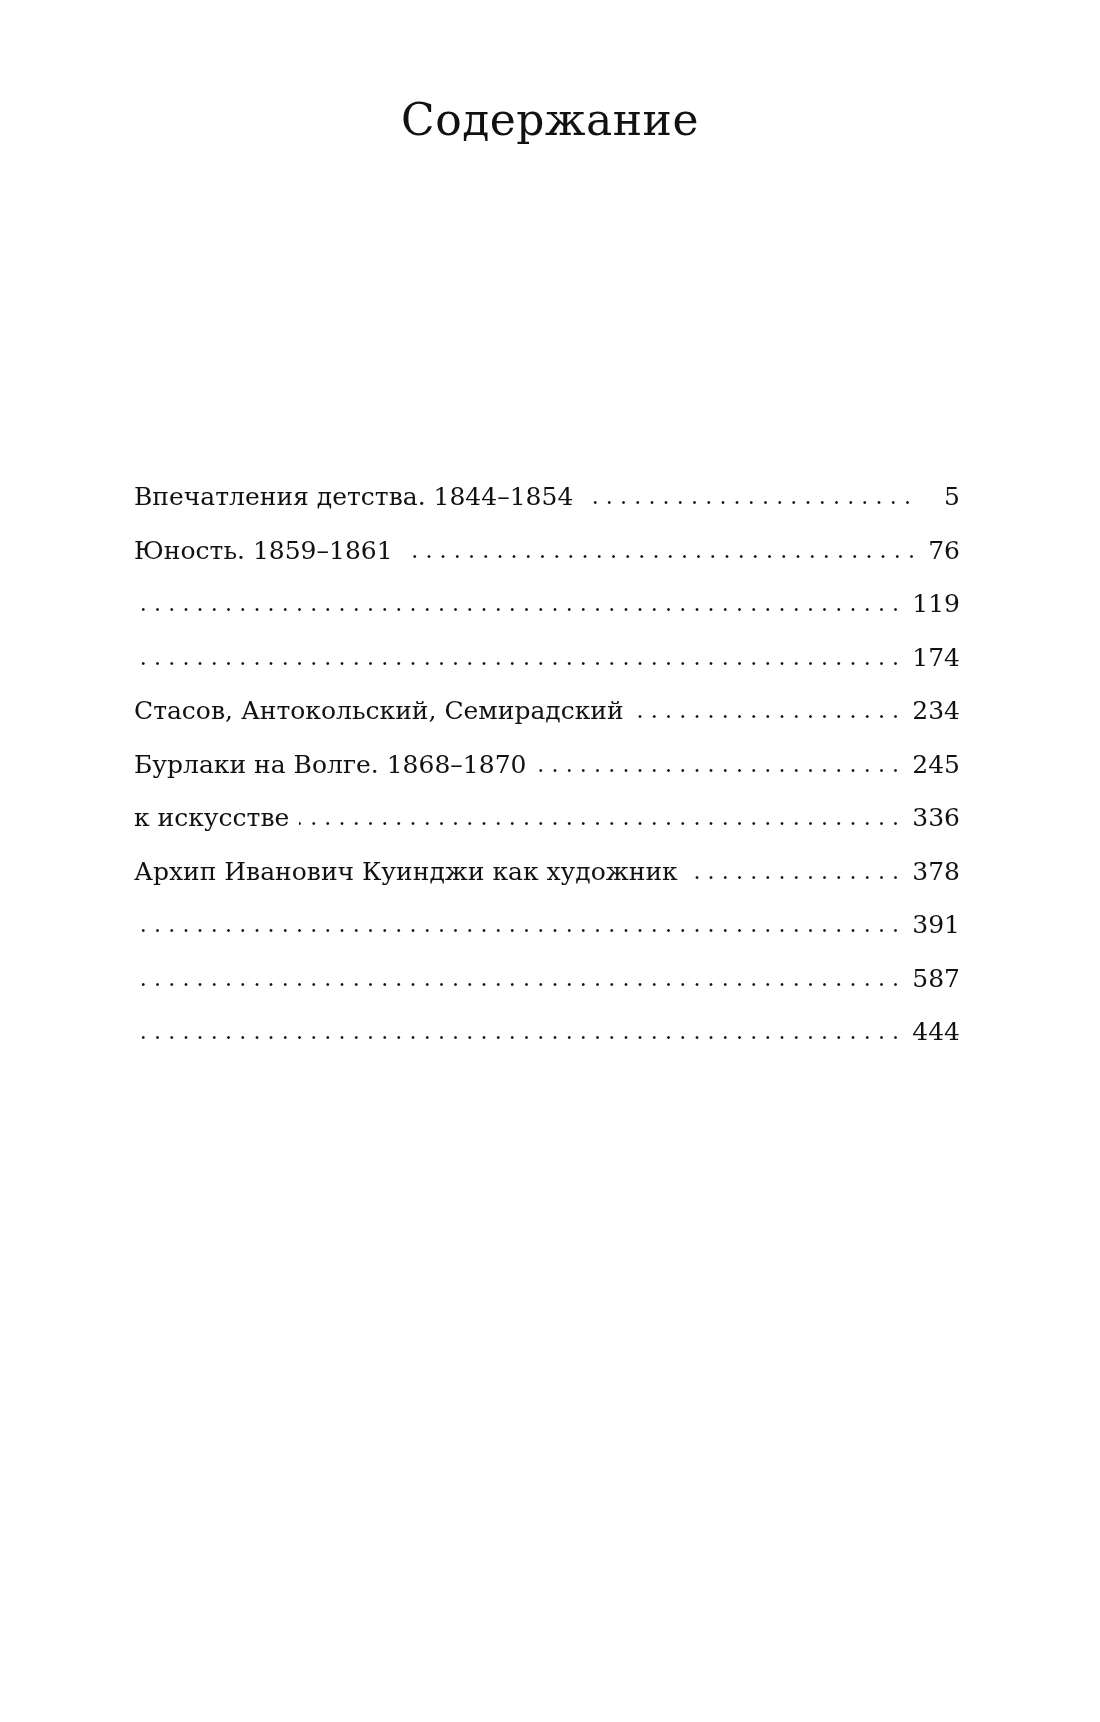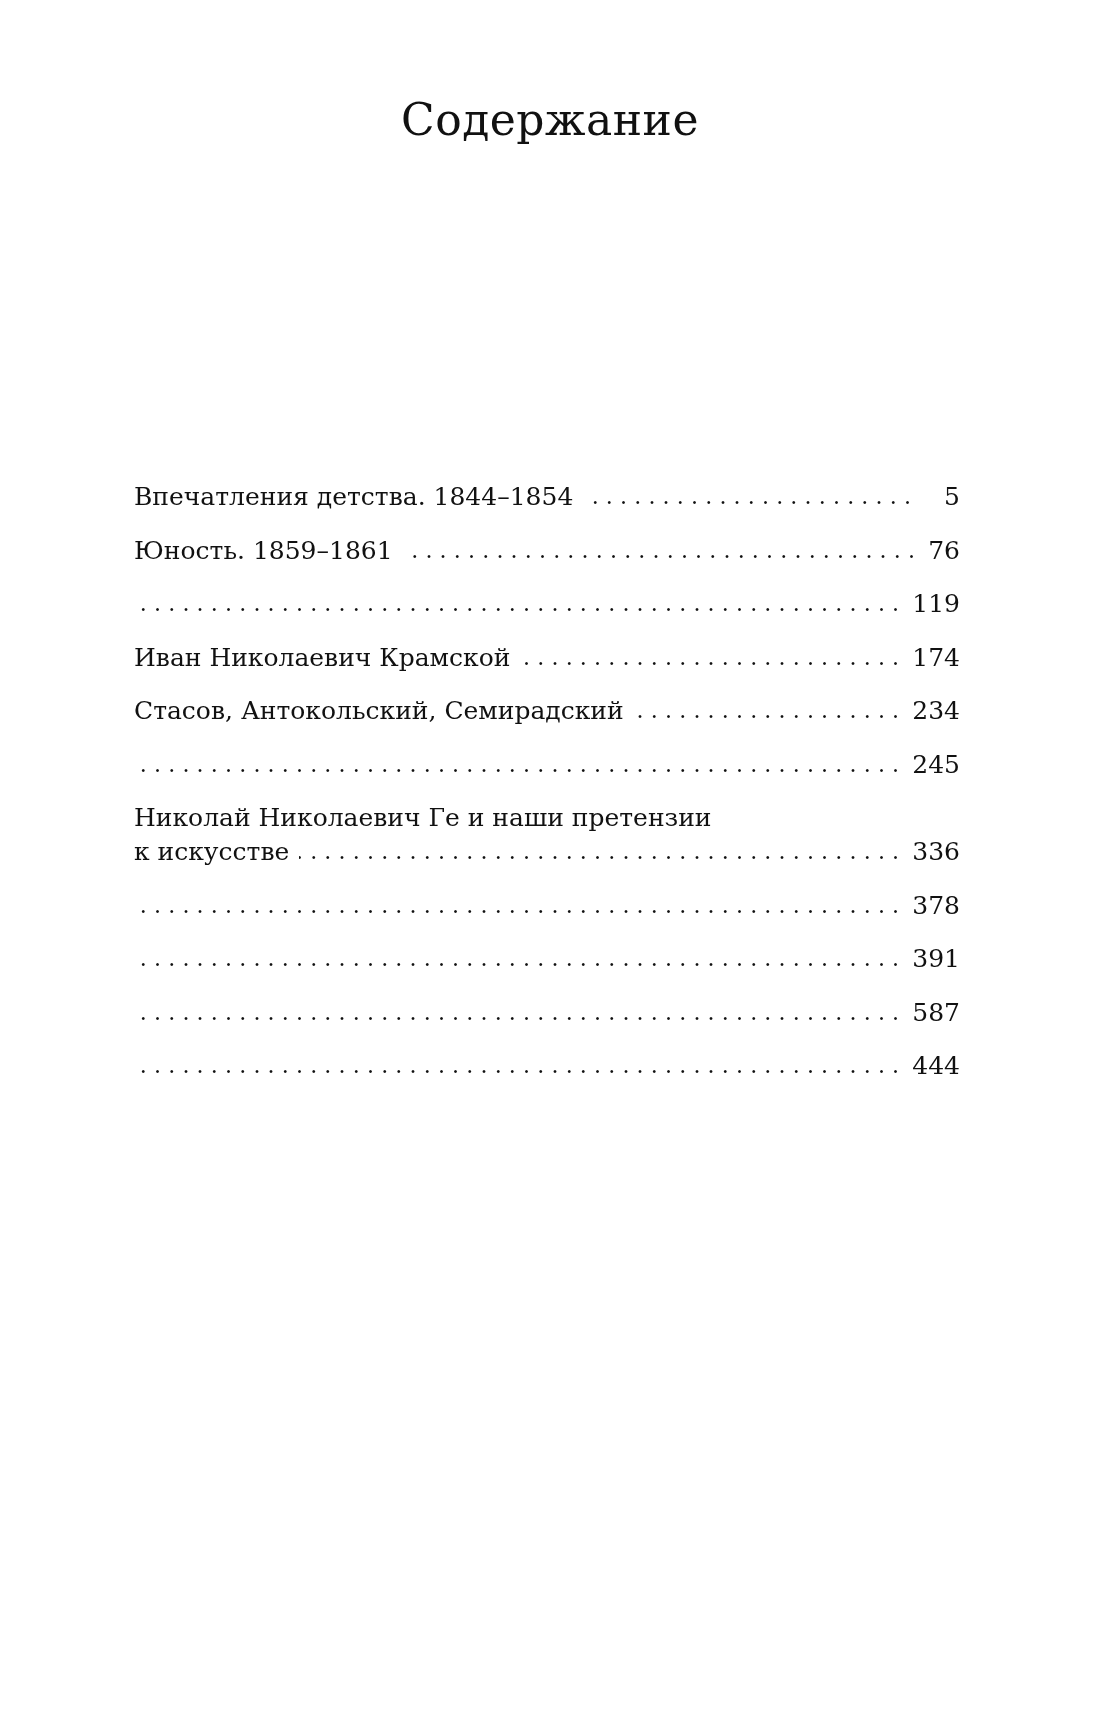--- a/index.html
+++ b/index.html
@@ -97,48 +97,48 @@
     </div>
   </li>
   <li class="toc-entry">
     <div class="toc-line">
       <span class="toc-leader">......................................................................................................</span>
       <span class="toc-page">119</span>
     </div>
   </li>
   <li class="toc-entry">
     <div class="toc-line">
-      <span class="toc-title">Иван Николаевич Крамской</span>
       <span class="toc-leader">......................................................................................................</span>
       <span class="toc-page">174</span>
     </div>
   </li>
   <li class="toc-entry">
     <div class="toc-line">
       <span class="toc-title">Стасов, Антокольский, Семирадский</span>
       <span class="toc-leader">......................................................................................................</span>
       <span class="toc-page">234</span>
     </div>
   </li>
   <li class="toc-entry">
     <div class="toc-line">
+      <span class="toc-title">Бурлаки на Волге. 1868–1870</span>
       <span class="toc-leader">......................................................................................................</span>
       <span class="toc-page">245</span>
     </div>
   </li>
   <li class="toc-entry">
-    <span class="toc-prefix">Николай Николаевич Ге и наши претензии</span>
     <div class="toc-line">
       <span class="toc-title">к искусстве</span>
       <span class="toc-leader">......................................................................................................</span>
       <span class="toc-page">336</span>
     </div>
   </li>
   <li class="toc-entry">
     <div class="toc-line">
+      <span class="toc-title">Архип Иванович Куинджи как художник</span>
       <span class="toc-leader">......................................................................................................</span>
       <span class="toc-page">378</span>
     </div>
   </li>
   <li class="toc-entry">
     <div class="toc-line">
       <span class="toc-leader">......................................................................................................</span>
       <span class="toc-page">391</span>
     </div>
   </li>

